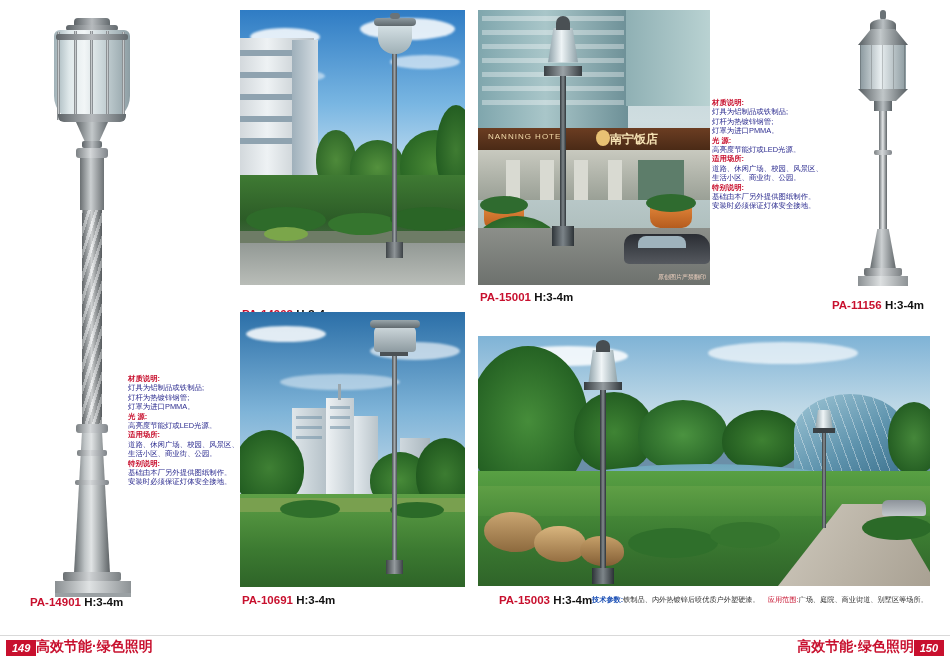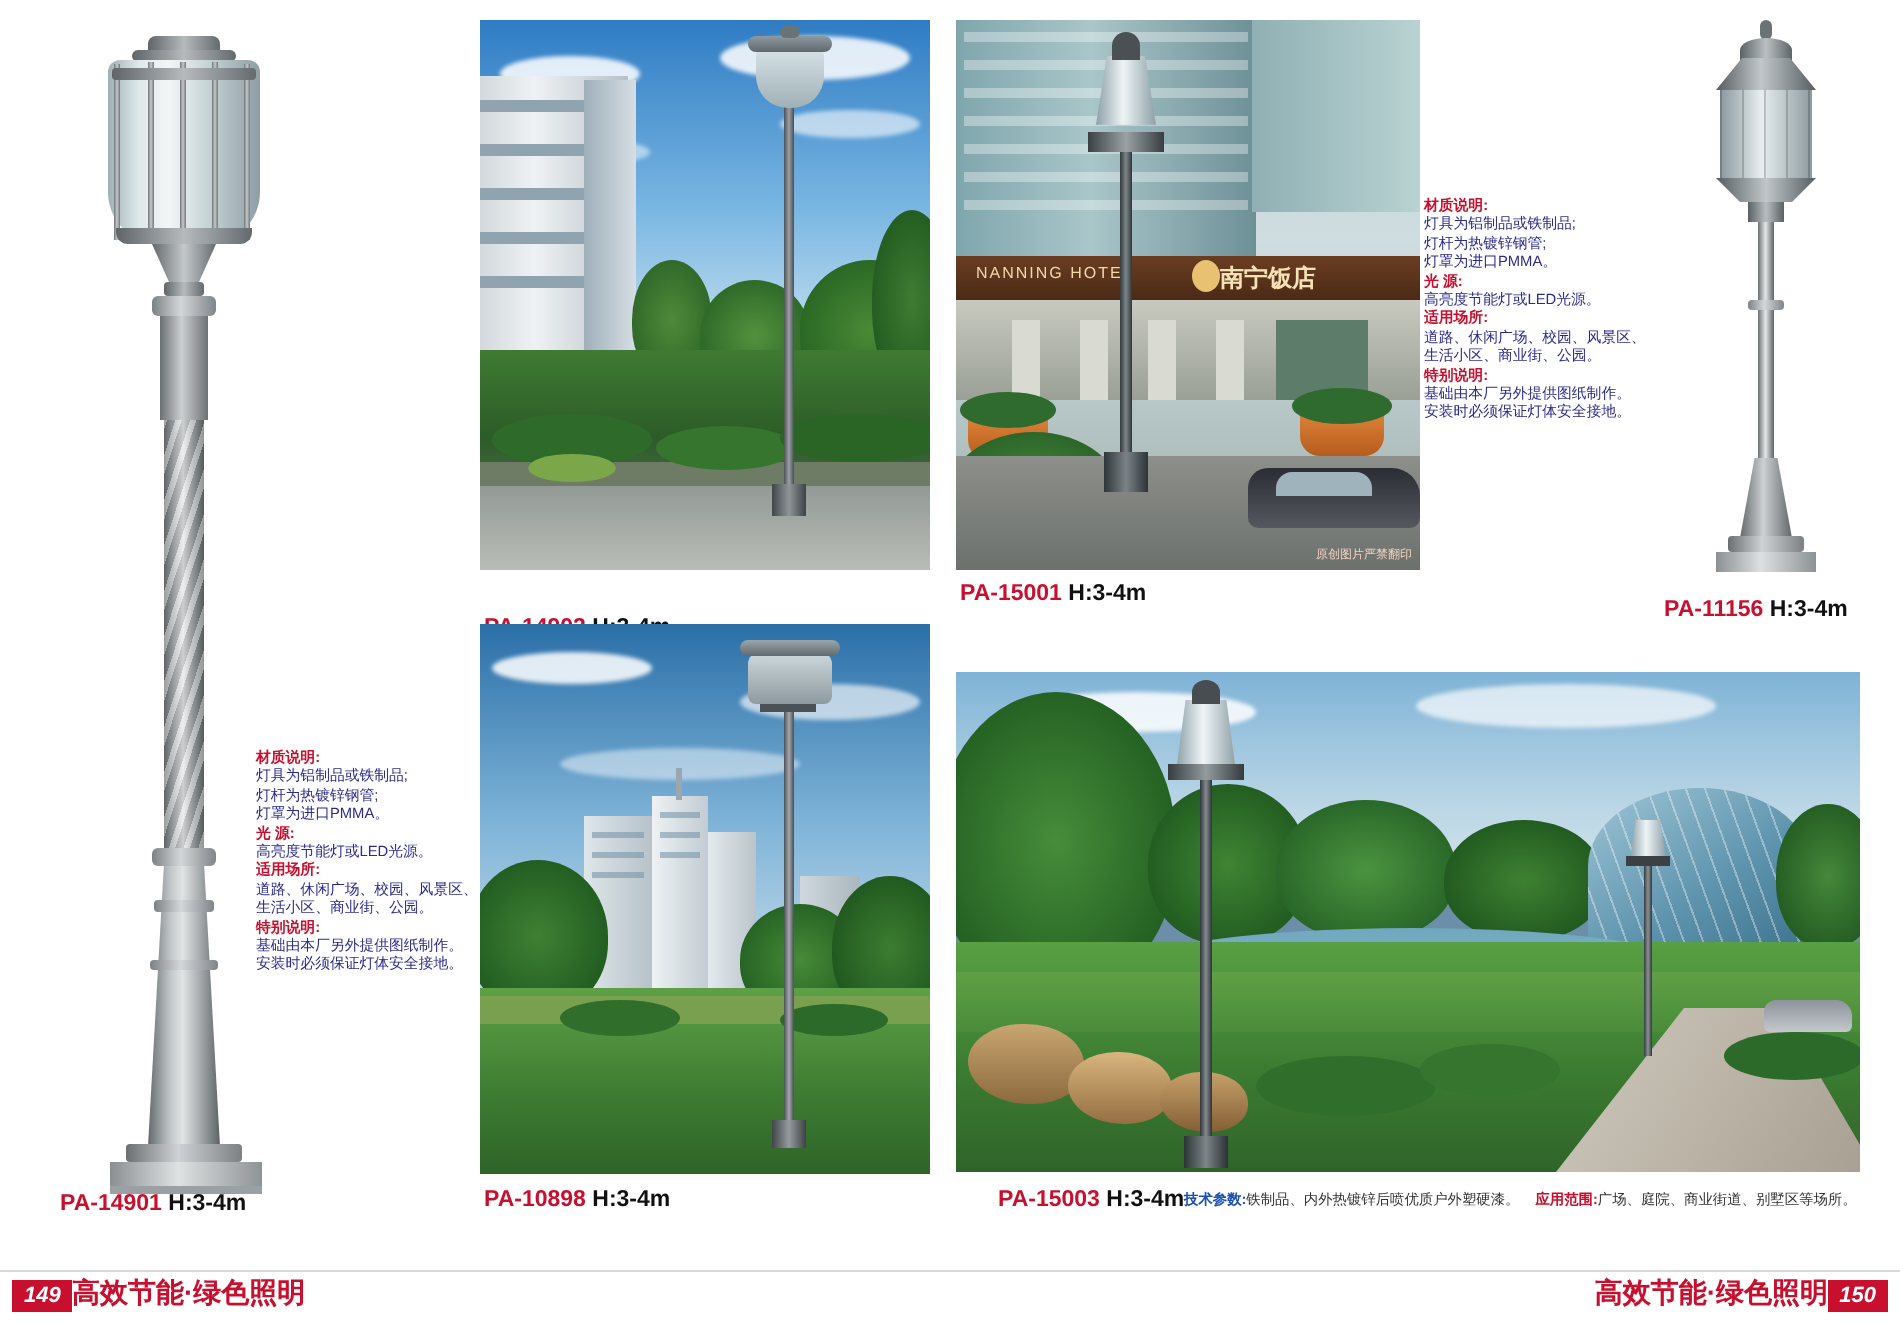--- a/index.html
+++ b/index.html
@@ -273,21 +273,21 @@
     <div class="shrub" style="left:40px;top:188px;width:60px;height:18px;background:#2f6f2b;"></div>
     <div class="shrub" style="left:150px;top:190px;width:54px;height:16px;background:#2b6a28;"></div>
 
     <div class="lamppost" style="left:152px;top:42px;width:5px;height:218px;background:linear-gradient(to right,#4a5054,#a2a8ac,#474d51);"></div>
     <div style="position:absolute;left:146px;top:248px;width:17px;height:14px;background:linear-gradient(to right,#3f4548,#949a9d,#3c4246);"></div>
     <div style="position:absolute;left:140px;top:38px;width:28px;height:6px;background:#4b5155;"></div>
     <div style="position:absolute;left:134px;top:14px;width:42px;height:26px;border-radius:6px 6px 4px 4px;background:linear-gradient(#cfd9dd,#8d9aa0);"></div>
     <div style="position:absolute;left:130px;top:8px;width:50px;height:8px;border-radius:4px;background:linear-gradient(#9aa6ab,#616a6f);"></div>
   </div>
   <div class="cap" style="left:242px;top:594px;">
-    <span>PA-10898</span> <span class="h">H:3-4m</span>
+    <span>PA-10691</span> <span class="h">H:3-4m</span>
   </div>
 
   <div class="photo" style="left:478px;top:336px;width:452px;height:250px;">
     <div class="sky" style="height:46%;background:linear-gradient(#7fb3d6,#bcd7e6 60%,#d9e6ec);"></div>
     <div class="cloud" style="left:30px;top:10px;width:120px;height:20px;"></div>
     <div class="cloud" style="left:230px;top:6px;width:150px;height:22px;opacity:.8;"></div>
 
     <div class="tree" style="left:-10px;top:10px;width:120px;height:150px;background:radial-gradient(#468d3a,#17501a);"></div>
     <div class="tree" style="left:96px;top:56px;width:80px;height:80px;background:radial-gradient(#3f8434,#184e1a);"></div>
     <div class="tree" style="left:160px;top:64px;width:90px;height:70px;background:radial-gradient(#4b9340,#1c561f);"></div>
@@ -324,21 +324,21 @@
     <div class="lamppost" style="left:344px;top:92px;width:4px;height:100px;background:linear-gradient(to right,#353b3f,#8b9296,#32383c);"></div>
     <div style="position:absolute;left:337px;top:74px;width:18px;height:20px;background:linear-gradient(to right,#8da0a8,#eef4f6 45%,#8ea1a8);clip-path:polygon(16% 0,84% 0,100% 100%,0 100%);"></div>
     <div style="position:absolute;left:335px;top:92px;width:22px;height:5px;background:#3a4044;"></div>
   </div>
   <div class="cap" style="left:480px;top:594px;margin-left:19px;">
     <span>PA-15003</span> <span class="h">H:3-4m</span>
   </div>
 
   <div style="position:absolute;left:592px;top:595px;font-size:7.2px;white-space:nowrap;">
     <span style="color:#1a4fb5;font-weight:bold;">技术参数:</span><span style="color:#333;">铁制品、内外热镀锌后喷优质户外塑硬漆。</span>
-    <span style="color:#c8102e;font-weight:bold;margin-left:6px;">应用范围:</span><span style="color:#333;">广场、庭院、商业街道、别墅区等场所。</span>
+    <span style="color:#c8102e;font-weight:normal;margin-left:6px;">应用范围:</span><span style="color:#333;">广场、庭院、商业街道、别墅区等场所。</span>
   </div>
 
   <div class="hr-bottom"></div>
 
   <div class="footnum" style="left:6px;">149</div>
   <div class="footline" style="left:36px;">高效节能·绿色照明</div>
 
   <div class="footnum" style="right:6px;">150</div>
   <div class="footline" style="right:36px;">高效节能·绿色照明</div>
 

